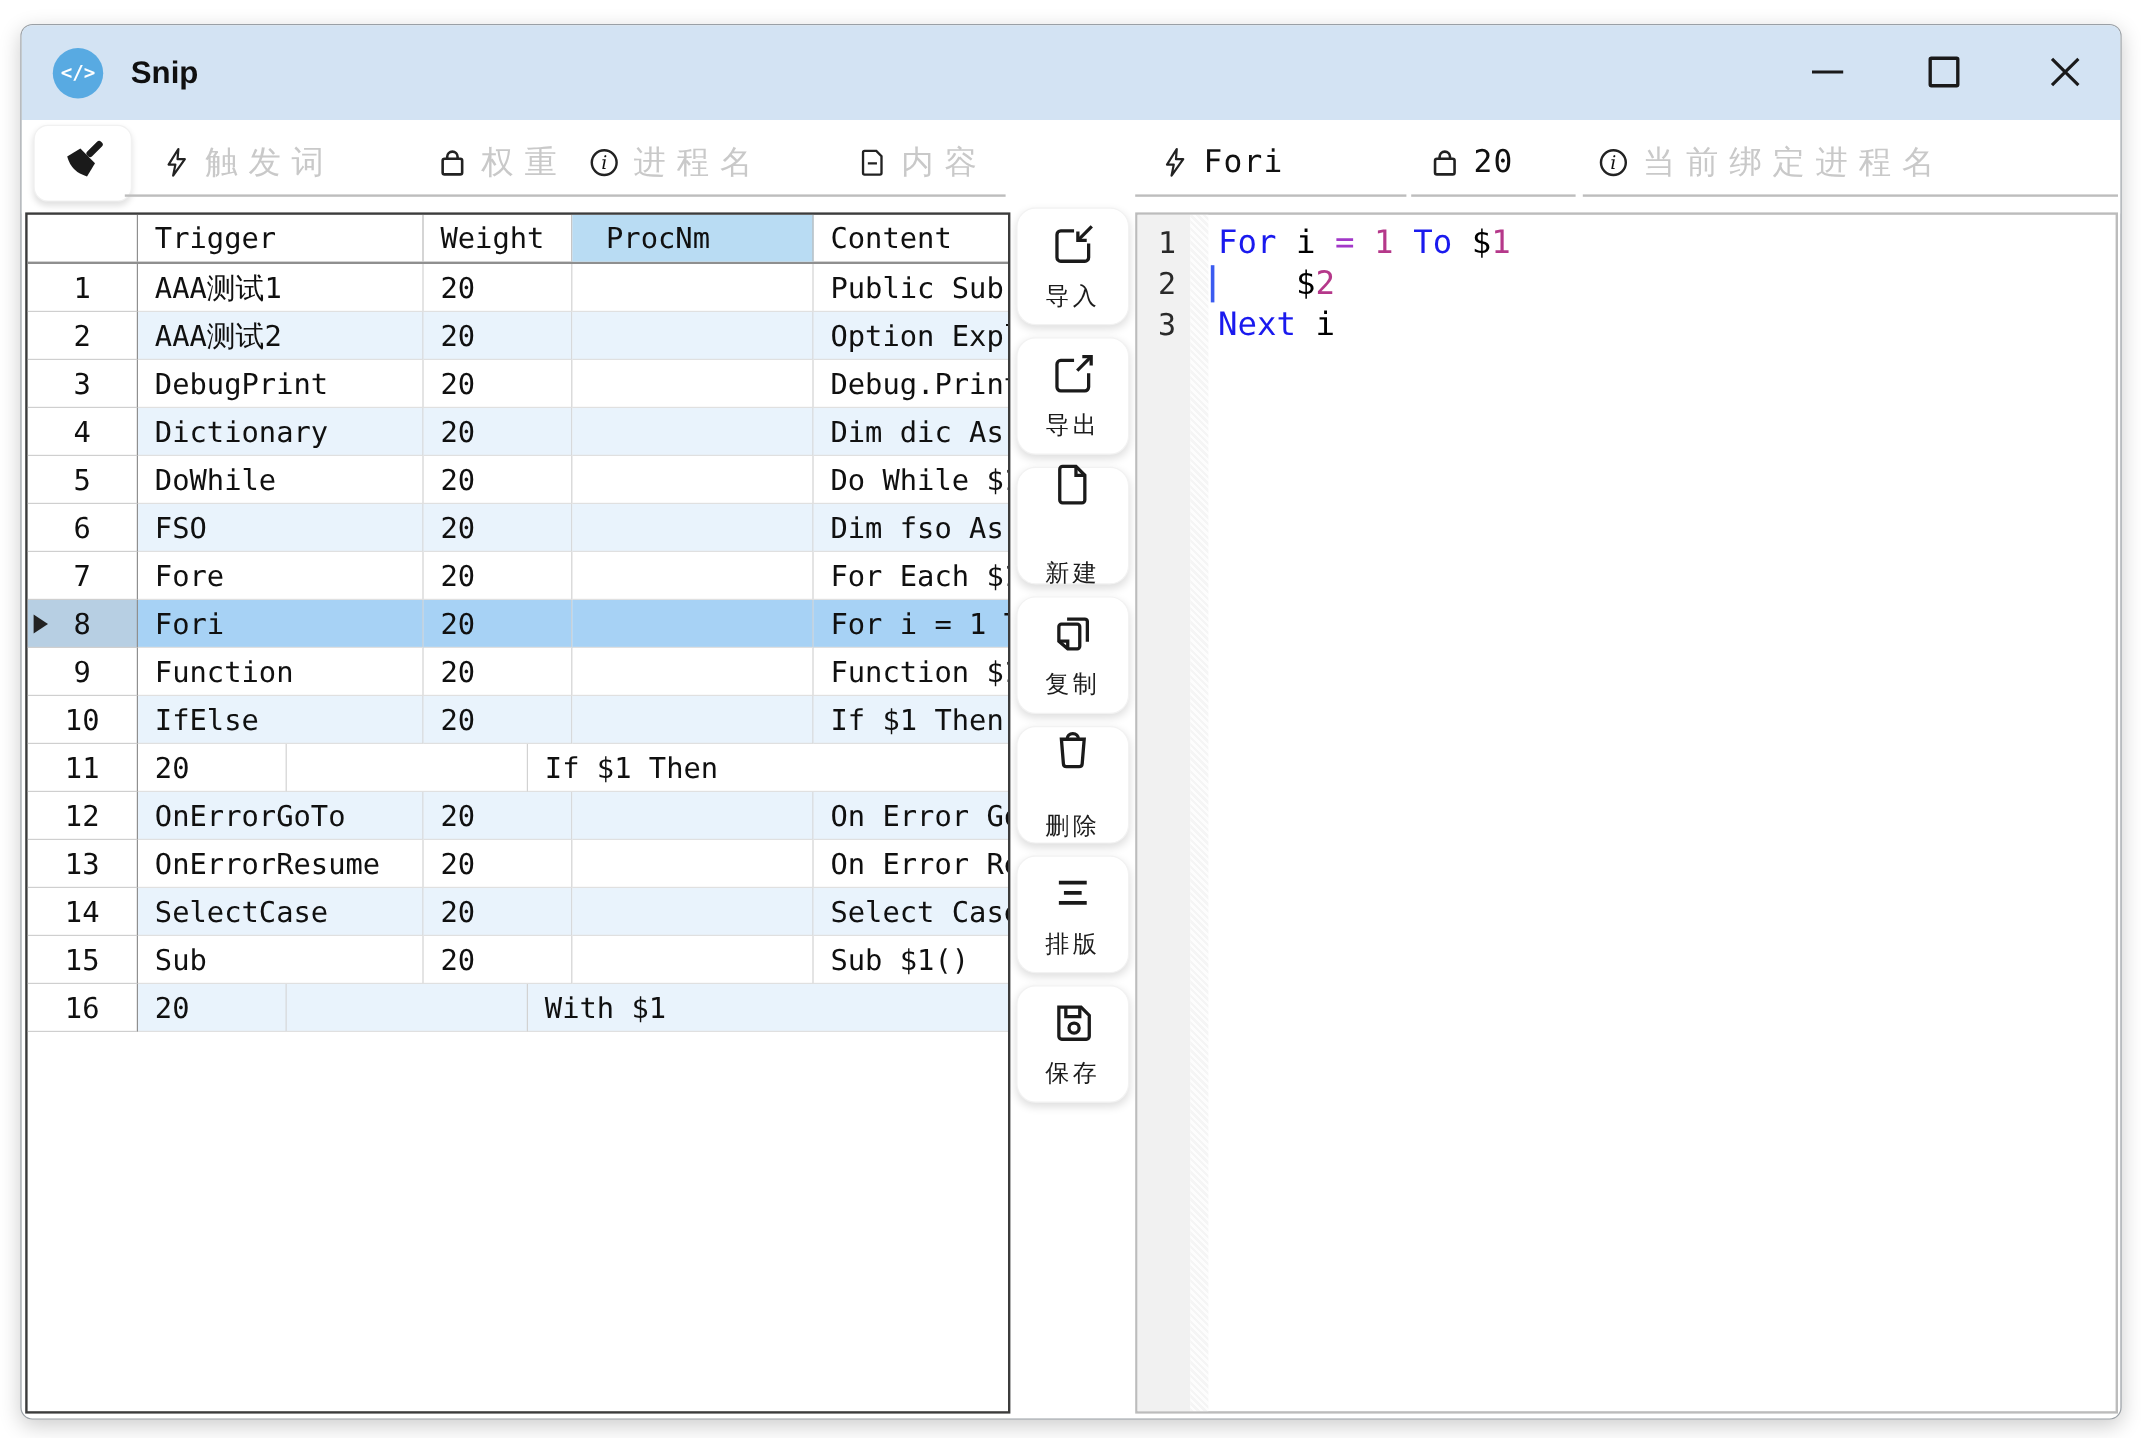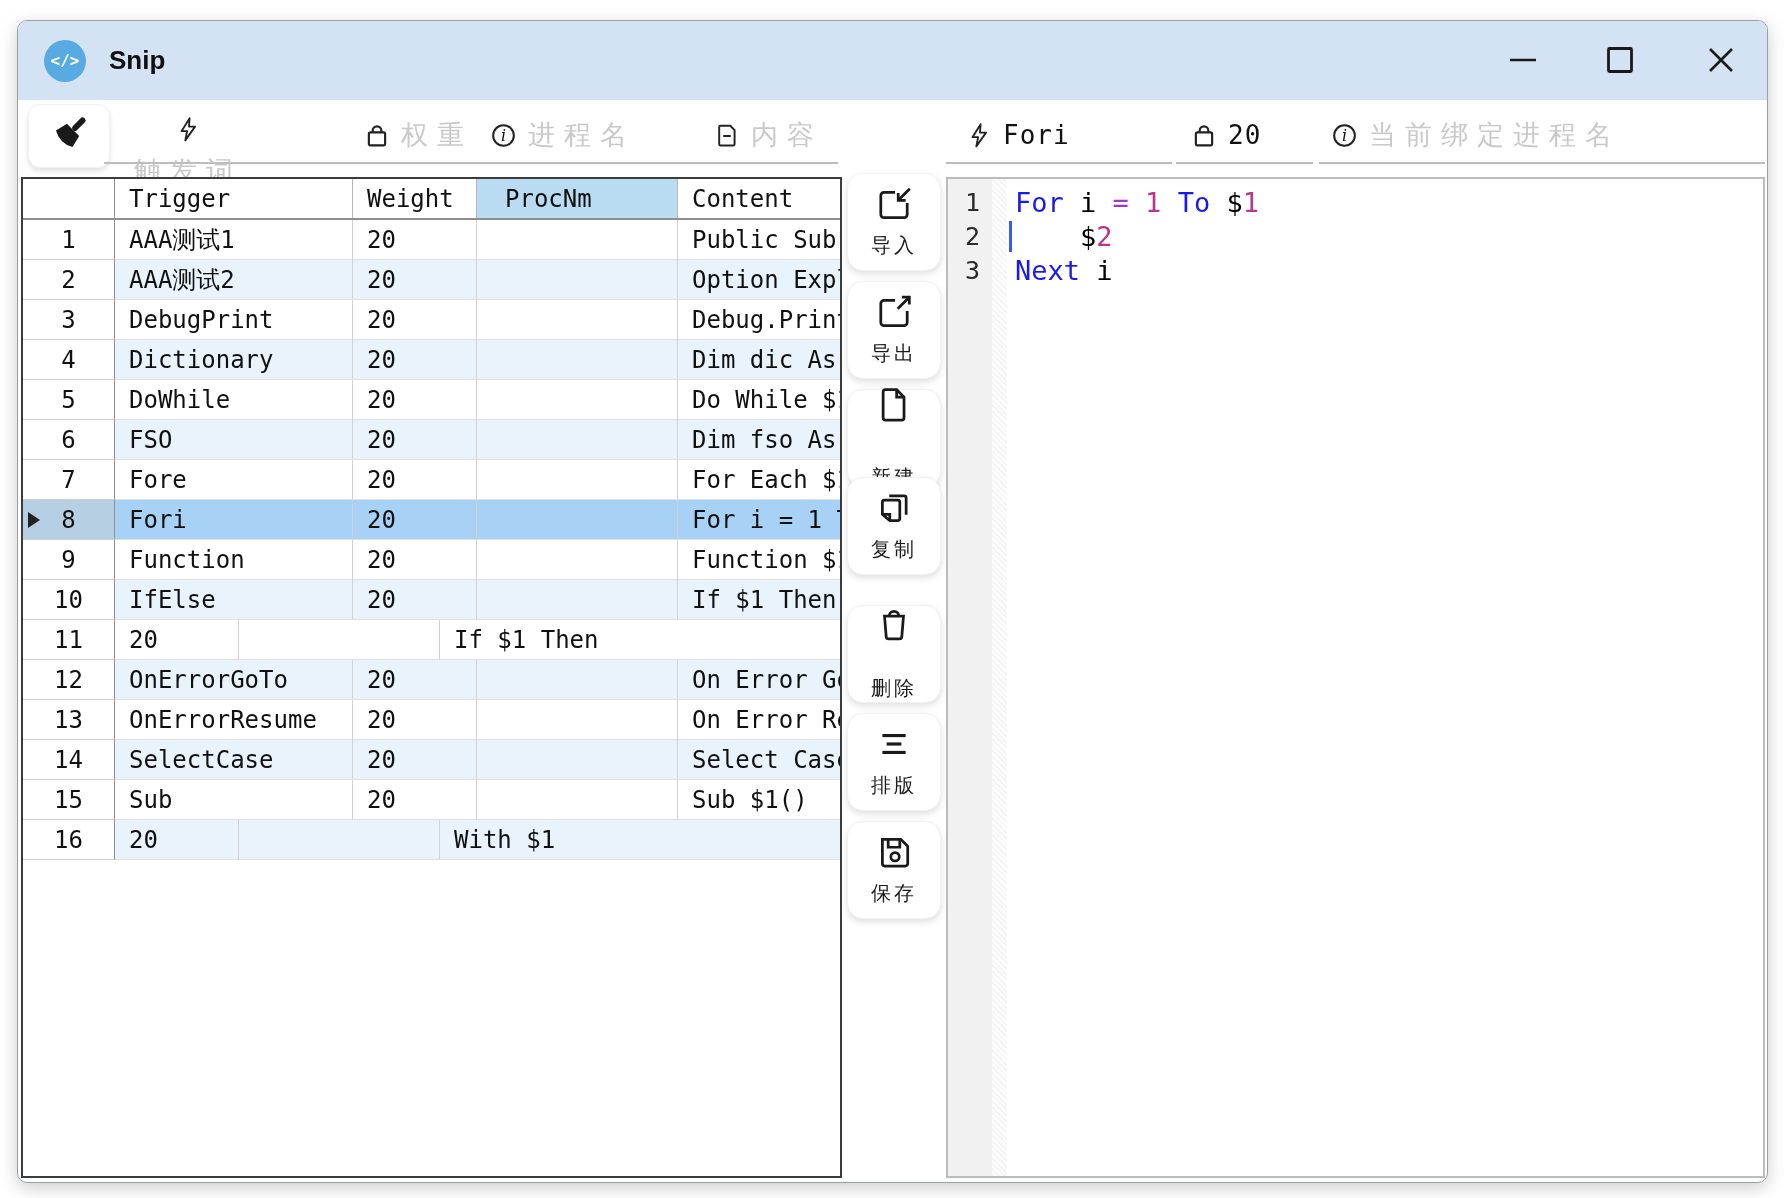--- a/index.html
+++ b/index.html
@@ -99,21 +99,21 @@
       <span>
         <svg width="46" height="46" viewBox="0 0 48 48">
           <g transform="rotate(45 24 24)" fill="#1a1a1a">
             <rect x="21" y="1" width="6" height="17" rx="2.5"></rect>
             <path d="M15 18 h18 l3.2 13 q-12.2 7 -24.4 0 Z"></path>
           </g>
         </svg>
       </span>
     </div>
 
-    <div class="field" style="left:116px;flex-direction:column;">
+    <div class="field" style="left:116px;">
       <span class="ficon">
         <svg width="26" height="26" viewBox="0 0 24 24">
             <path d="M13.5 2 L6 14 h5.2 L9.5 22.5 L18.5 9.8 h-5.6 Z" fill="none" stroke="#222" stroke-width="1.7" stroke-linejoin="round"></path>
           </svg>
       </span>
       <span class="ph">触发词</span>
     </div>
     <div class="field" style="left:346px;">
       <span class="ficon">
         <svg width="26" height="26" viewBox="0 0 24 24">
@@ -319,21 +319,21 @@
   </div>
   <div class="action" style="top:368px;gap:36px;">
     <span>
       <svg width="38" height="38" viewBox="0 0 36 36" fill="none" stroke="#1a1a1a" stroke-width="2.6">
         <path d="M10 3.5 h10.5 l7 7 V30 a2.3 2.3 0 0 1 -2.3 2.3 H10 a2.3 2.3 0 0 1 -2.3 -2.3 V5.8 A2.3 2.3 0 0 1 10 3.5 Z"></path>
         <path d="M20.5 3.5 v7 h7"></path>
       </svg>
     </span>
     <span class="albl">新建</span>
   </div>
-  <div class="action" style="top:456px;font-family:Liberation Serif, serif;">
+  <div class="action" style="top:476px;font-family:Liberation Serif, serif;">
     <span>
       <svg width="38" height="38" viewBox="0 0 36 36" fill="none" stroke="#1a1a1a" stroke-width="2.6">
         <path d="M13.5 6.5 h14 a2 2 0 0 1 2 2 v16"></path>
         <path d="M9 10.5 h12.5 a2 2 0 0 1 2 2 V28 a2 2 0 0 1 -2 2 H14 l-7 -6 V12.5 a2 2 0 0 1 2 -2 Z"></path>
         <path d="M7 24 h7 v6"></path>
       </svg>
     </span>
     <span class="albl">复制</span>
   </div>
   <div class="action" style="top:584px;justify-content:space-between;">

